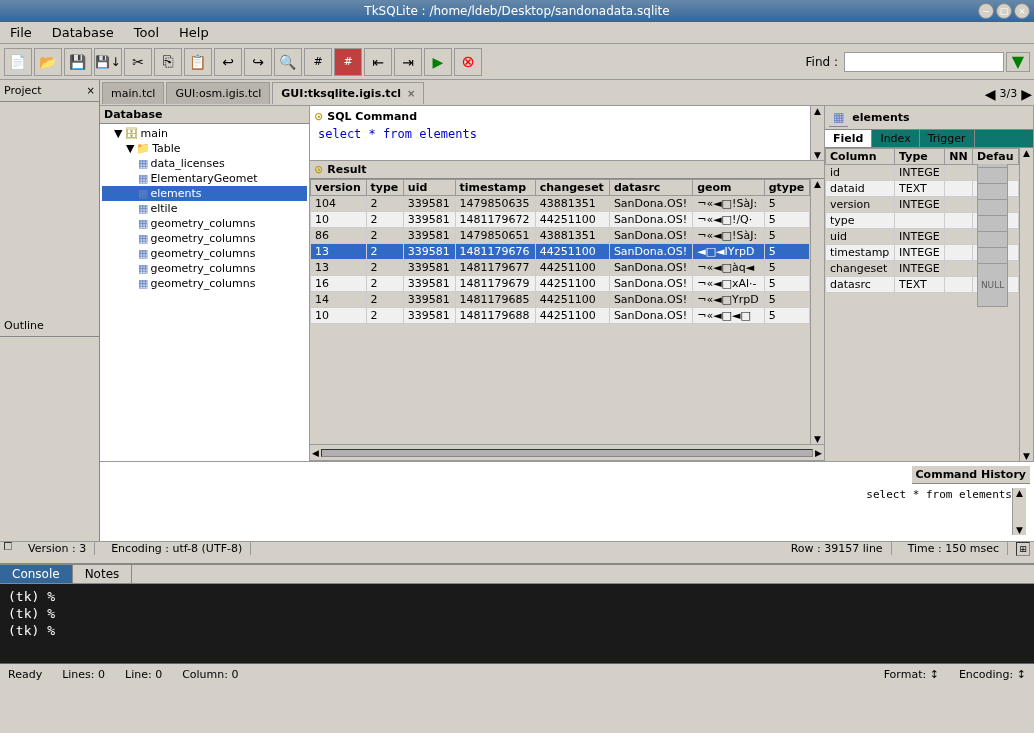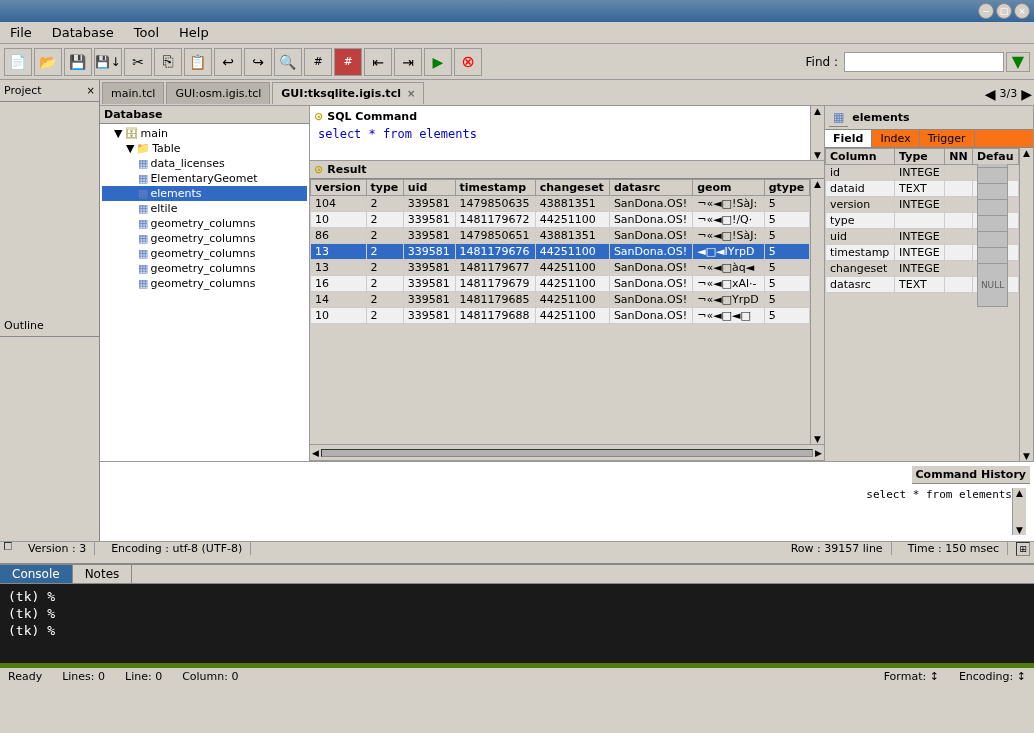--- a/index.html
+++ b/index.html
@@ -69,21 +69,21 @@
     table.result-table th { background: #d4d0c8; border: 1px solid #999; padding: 1px 4px; text-align: left; white-space: nowrap; position: sticky; top: 0; z-index: 1; }
     table.result-table td { border: 1px solid #ccc; padding: 1px 4px; white-space: nowrap; }
     table.result-table tr:nth-child(even) { background: #f0f0f0; }
     table.result-table tr.selected { background: #316ac5; color: white; }
     .result-scrollbar { height: 16px; background: #d4d0c8; border-top: 1px solid #999; }
     
     
     #elements-panel { width: 210px; border-right: 1px solid #999; overflow: hidden; display: flex; flex-direction: column; }
     .elements-header { background: #d4d0c8; padding: 2px 4px; font-size: 11px; font-weight: bold; border-bottom: 1px solid #888; display: flex; align-items: center; gap: 4px; }
     .elements-header .table-icon { color: #6080c0; font-size: 12px; }
-    .field-tabs { display: flex; background: #f97316; border-bottom: 1px solid #888; }
+    .field-tabs { display: flex; background: #0f766e; border-bottom: 1px solid #888; }
     .field-tab { padding: 2px 8px; font-size: 11px; cursor: pointer; border-right: 1px solid #888; }
     .field-tab.active { background: #fff; font-weight: bold; }
     #field-table-container { flex: 1; overflow-y: auto; }
     table.field-table { border-collapse: collapse; width: 100%; font-size: 11px; }
     table.field-table th { background: #d4d0c8; border: 1px solid #999; padding: 1px 4px; text-align: left; white-space: nowrap; position: sticky; top: 0; }
     table.field-table td { border: 1px solid #ccc; padding: 1px 4px; white-space: nowrap; font-size: 11px; }
     table.field-table tr:nth-child(even) { background: #f0f0f0; }
     .null-badge { background: #c0c0c0; color: #606060; font-size: 9px; padding: 16px 3px; border: 1px solid #999; }
     
     
@@ -97,34 +97,35 @@
     
     
     #bottom-area { height: 100px; border-top: 2px solid #888; display: flex; flex-direction: column; background: #d4d0c8; }
     #console-tabs { display: flex; background: #d4d0c8; border-bottom: 1px solid #888; }
     .console-tab { padding: 2px 12px; font-size: 12px; cursor: pointer; border-right: 1px solid #888; }
     .console-tab.active { background: #336699; color: white; font-weight: normal; }
     #console-content { flex: 1; background: #1a1a1a; padding: 4px 8px; font-family: monospace; font-size: 13px; color: #fff; overflow-y: auto; }
     .console-line { padding: 1px 0; }
     
     
-    #bottom-status { height: 22px; background: #d4d0c8; border-top: 5px solid #4d7c0f; display: flex; align-items: center; padding: 0 8px; font-size: 11px; gap: 20px; }
+    #bottom-status { height: 22px; background: #d4d0c8; border-top: 1px solid #4d7c0f; display: flex; align-items: center; padding: 0 8px; font-size: 11px; gap: 20px; }
     .outline-header { background: #d4d0c8; border-bottom: 1px solid #888; padding: 2px 4px; display: flex; align-items: center; gap: 4px; font-size: 11px; height: 22px; }
     
     
     #db-panel::-webkit-scrollbar, #field-table-container::-webkit-scrollbar { width: 12px; }
     #db-panel::-webkit-scrollbar-track, #field-table-container::-webkit-scrollbar-track { background: #d4d0c8; }
     #db-panel::-webkit-scrollbar-thumb, #field-table-container::-webkit-scrollbar-thumb { background: #999; border: 1px solid #888; }
     
     .left-panels { display: flex; flex-direction: column; width: 100px; border-right: 1px solid #888; }
   </style>
 </head>
 <body>
 
 <div id="titlebar">
+  <span>TkSQLite : /home/ldeb/Desktop/sandonadata.sqlite</span>
   <div id="titlebar-controls">
     <div class="titlebar-btn">−</div>
     <div class="titlebar-btn">□</div>
     <div class="titlebar-btn">×</div>
   </div>
 </div>
 
 <div id="menubar">
   <span class="menu-item">File</span>
   <span class="menu-item">Database</span>

